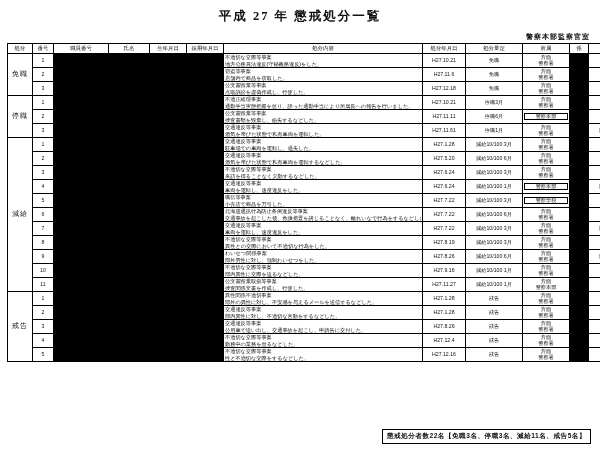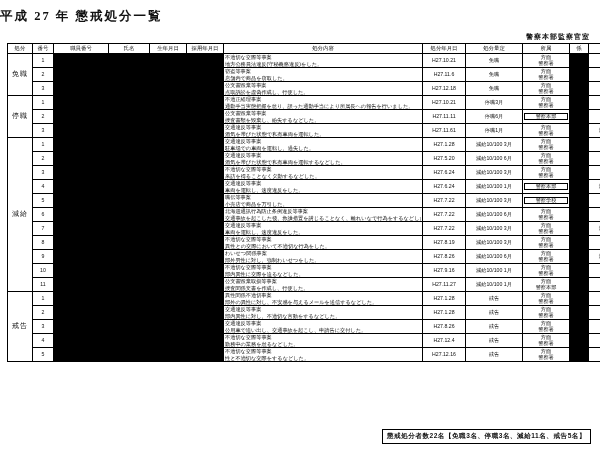--- a/index.html
+++ b/index.html
@@ -5,20 +5,21 @@
   html,body{margin:0;padding:0;}
   body{
     width:600px;height:453px;
     background:#ffffff;
     font-family:"Liberation Sans", sans-serif;
     color:#111;
     overflow:hidden;
   }
   .page{position:relative;width:600px;height:453px;}
   .title{
+    text-align:center;
     font-size:12.5px;
     letter-spacing:2px;
     font-weight:bold;
     padding-top:8px;
     font-family:"Liberation Serif", serif;
   }
   .issuer{
     position:absolute;
     right:10px;top:32px;
     font-size:7px;

